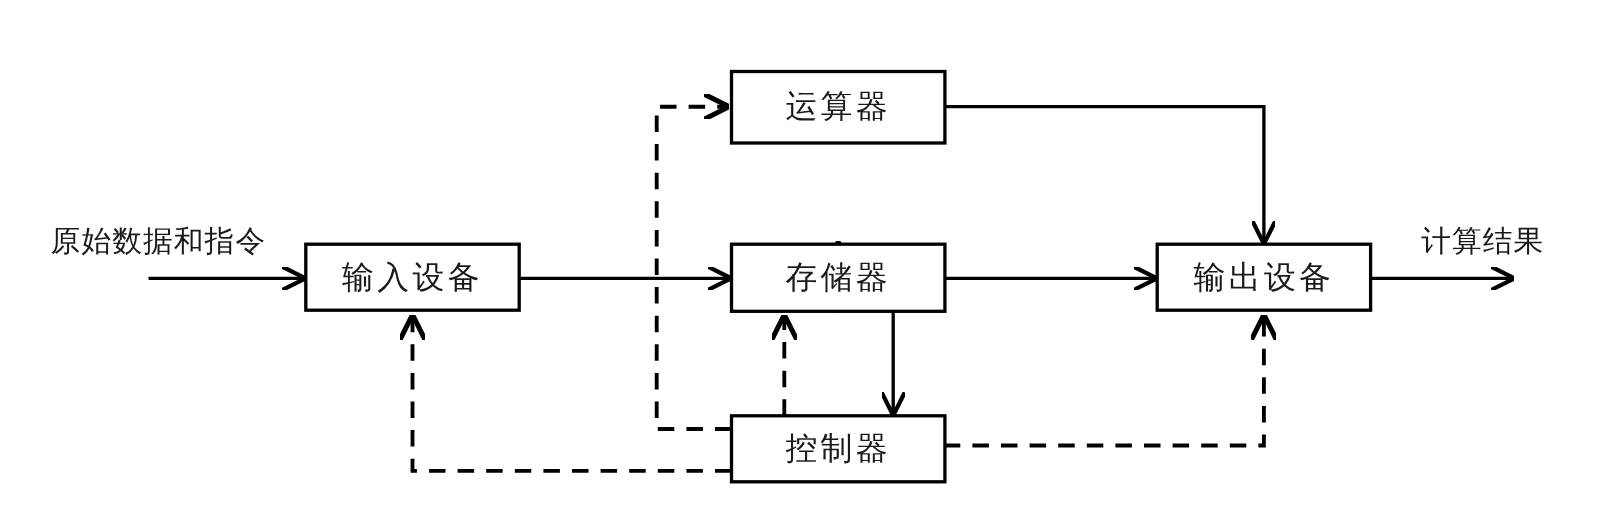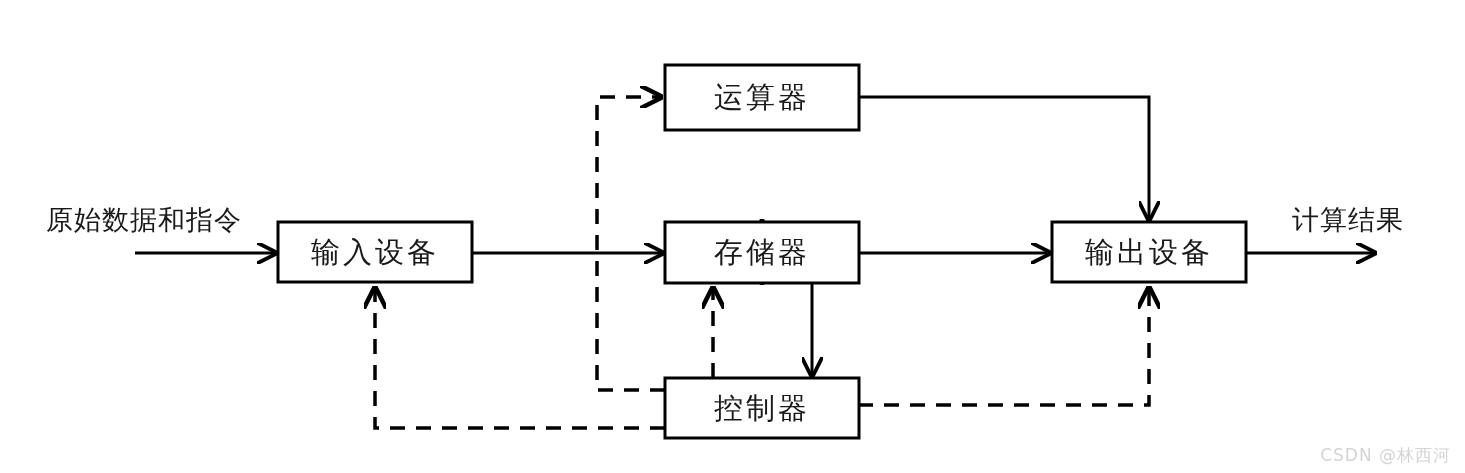--- a/index.html
+++ b/index.html
@@ -150,15 +150,14 @@
     <g>
       <rect class="node-box" x="1052" y="222" width="194" height="60"></rect>
       <text class="node-label" x="1149" y="254">输出设备</text>
     </g>
 
     <text class="edge-label" x="46" y="221" text-anchor="start">原始数据和指令</text>
 
     <text class="edge-label" x="1292" y="221" text-anchor="start">计算结果</text>
   </svg>
 
-  <div class="watermark">CSDN @林西河</div>
 
 </div>
 
 </body></html>

